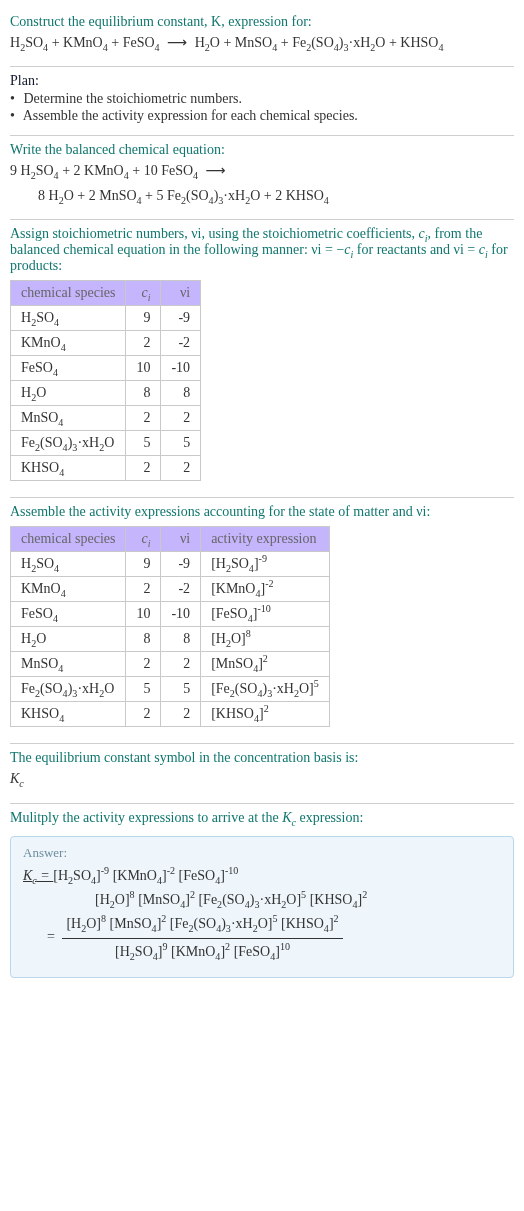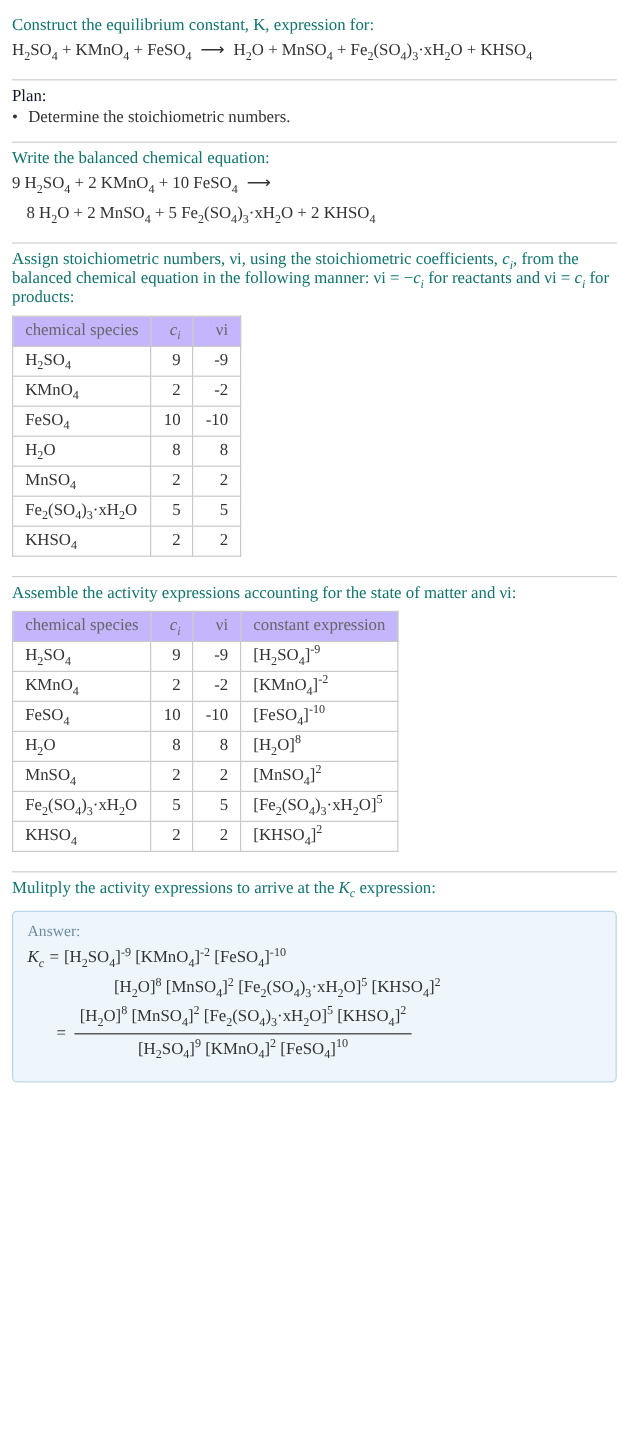--- a/index.html
+++ b/index.html
@@ -23,21 +23,21 @@
   }
   .intro-line {
     color: #0f766e;
     margin-bottom: 2px;
   }
   .eq {
     margin: 2px 0;
     line-height: 1.6;
   }
   .eq-indent {
-    margin-left: 12px;
+    margin-left: 28px;
   }
   .plan-title {
     color: #0f172a;
     margin-bottom: 2px;
   }
   .plan-item {
     margin: 1px 0;
   }
   .bullet {
     display: inline-block;
@@ -104,20 +104,21 @@
     <div class="intro-line">
       <span>Construct the equilibrium constant, K, expression for:</span>
     </div>
     <div class="eq">H<sub>2</sub>SO<sub>4</sub> + KMnO<sub>4</sub> + FeSO<sub>4</sub> <span class="arrow">⟶</span> H<sub>2</sub>O + MnSO<sub>4</sub> + Fe<sub>2</sub>(SO<sub>4</sub>)<sub>3</sub>·xH<sub>2</sub>O + KHSO<sub>4</sub></div>
   </div>
 
   <div class="section">
     <div class="plan-title">Plan:</div>
     <div id="plan-list">
         <div class="plan-item"><span class="bullet">•</span> Determine the stoichiometric numbers.</div>
+        <div class="plan-item"><span class="bullet">•</span> Assemble the activity expression for each chemical species.</div>
       </div>
   </div>
 
   <div class="section">
     <div class="intro-line">Write the balanced chemical equation:</div>
     <div class="eq">9 H<sub>2</sub>SO<sub>4</sub> + 2 KMnO<sub>4</sub> + 10 FeSO<sub>4</sub> <span class="arrow">⟶</span></div>
     <div class="eq eq-indent">8 H<sub>2</sub>O + 2 MnSO<sub>4</sub> + 5 Fe<sub>2</sub>(SO<sub>4</sub>)<sub>3</sub>·xH<sub>2</sub>O + 2 KHSO<sub>4</sub></div>
   </div>
 
   <div class="section">
@@ -171,21 +172,21 @@
   </div>
 
   <div class="section">
     <div class="intro-line">Assemble the activity expressions accounting for the state of matter and νi:</div>
     <table>
       <thead>
         <tr>
           <th>chemical species</th>
           <th class="num"><i>c<sub>i</sub></i></th>
           <th class="num">νi</th>
-          <th>constant expression</th>
+          <th>activity expression</th>
         </tr>
       </thead>
       <tbody id="activity-body">
           <tr>
             <td>H<sub>2</sub>SO<sub>4</sub></td>
             <td class="num">9</td>
             <td class="num">-9</td>
             <td>[H<sub>2</sub>SO<sub>4</sub>]<sup>-9</sup></td>
           </tr>
           <tr>
@@ -221,29 +222,33 @@
           <tr>
             <td>KHSO<sub>4</sub></td>
             <td class="num">2</td>
             <td class="num">2</td>
             <td>[KHSO<sub>4</sub>]<sup>2</sup></td>
           </tr>
         </tbody>
     </table>
   </div>
 
+  <div class="section">
+    <div class="intro-line">The equilibrium constant symbol in the concentration basis is:</div>
+    <div class="eq" style="font-style: italic;"><i>K<sub>c</sub></i></div>
+  </div>
 
   <div class="section" style="border-bottom:none;">
     <div class="intro-line">Mulitply the activity expressions to arrive at the <i>K<sub>c</sub></i> expression:</div>
 
     <div class="answer-box">
       <div class="answer-label">Answer:</div>
 
       <div class="kline">
-        <span style="font-style: italic;"><i>K<sub>c</sub></i> = </span><span id="ans-line1-factors">[H<sub>2</sub>SO<sub>4</sub>]<sup>-9</sup> [KMnO<sub>4</sub>]<sup>-2</sup> [FeSO<sub>4</sub>]<sup>-10</sup></span>
+        <span style="font-style: italic; text-decoration: underline;"><i>K<sub>c</sub></i> = </span><span id="ans-line1-factors">[H<sub>2</sub>SO<sub>4</sub>]<sup>-9</sup> [KMnO<sub>4</sub>]<sup>-2</sup> [FeSO<sub>4</sub>]<sup>-10</sup></span>
       </div>
       <div class="kline" style="margin-left:72px; text-indent:0;">
         <span id="ans-line2-factors">[H<sub>2</sub>O]<sup>8</sup> [MnSO<sub>4</sub>]<sup>2</sup> [Fe<sub>2</sub>(SO<sub>4</sub>)<sub>3</sub>·xH<sub>2</sub>O]<sup>5</sup> [KHSO<sub>4</sub>]<sup>2</sup></span>
       </div>
       <div class="kline" style="margin-left:24px; text-indent:0;">
         <span>= </span>
         <span class="fraction">
           <span class="num" id="frac-num">[H<sub>2</sub>O]<sup>8</sup> [MnSO<sub>4</sub>]<sup>2</sup> [Fe<sub>2</sub>(SO<sub>4</sub>)<sub>3</sub>·xH<sub>2</sub>O]<sup>5</sup> [KHSO<sub>4</sub>]<sup>2</sup></span>
           <span class="den" id="frac-den">[H<sub>2</sub>SO<sub>4</sub>]<sup>9</sup> [KMnO<sub>4</sub>]<sup>2</sup> [FeSO<sub>4</sub>]<sup>10</sup></span>
         </span>

